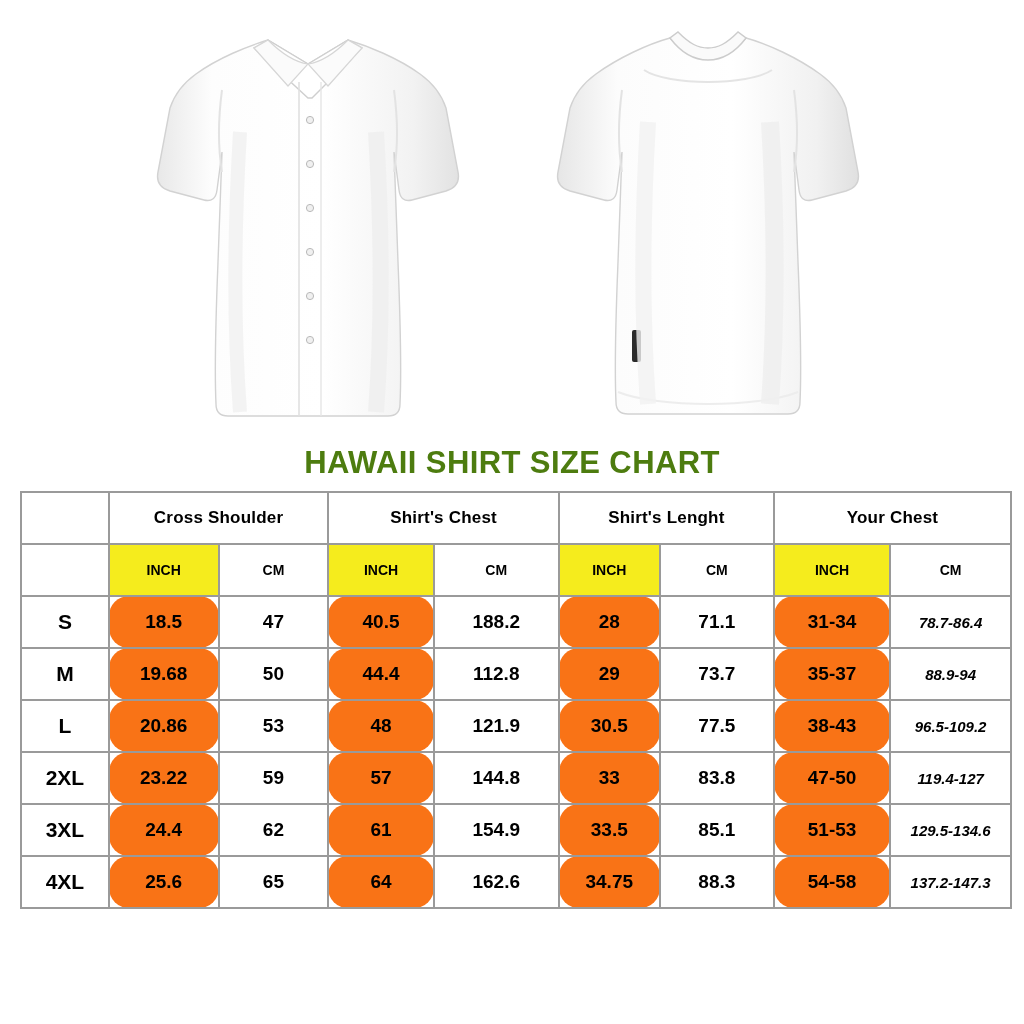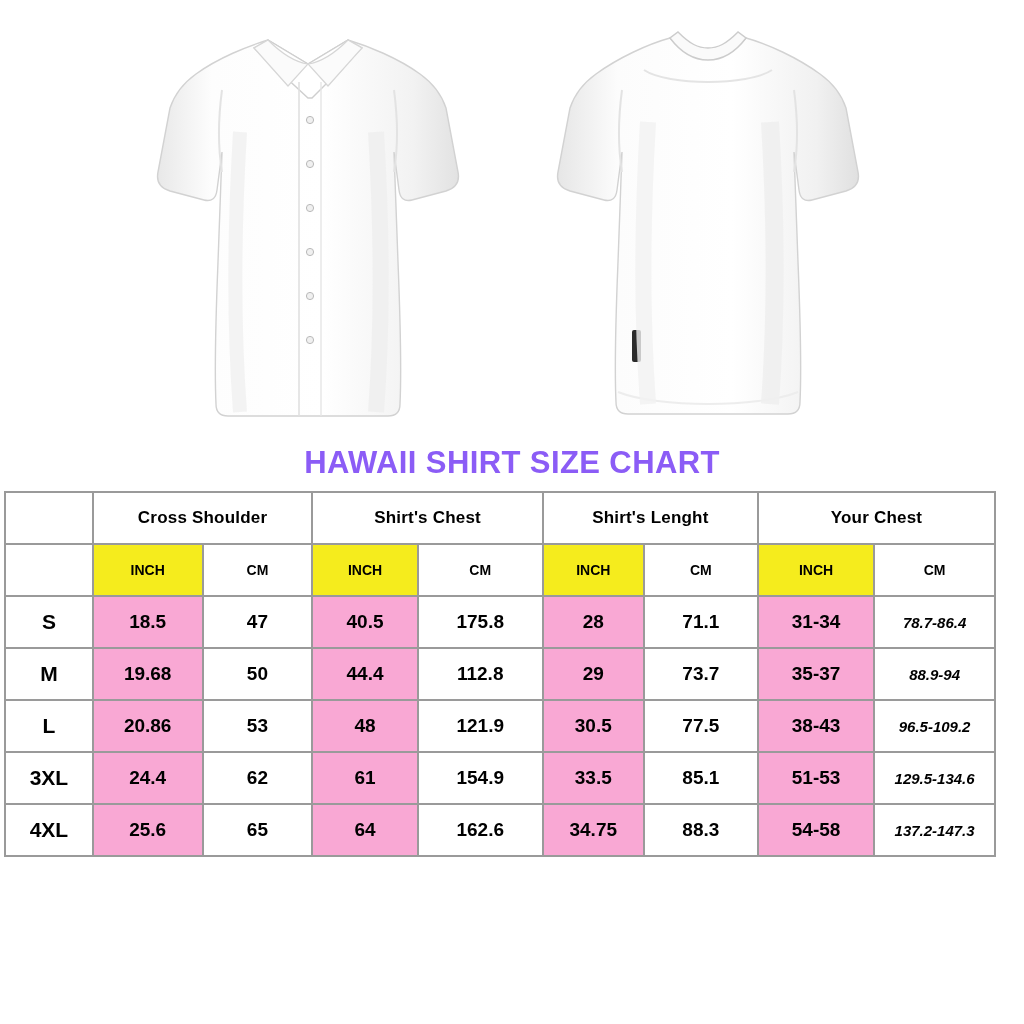--- a/index.html
+++ b/index.html
@@ -37,27 +37,27 @@
   .shirt-back { left: 548px; }
 
   .shirt svg { display: block; }
 
   .title {
     text-align: center;
     font-size: 31px;
     font-weight: bold;
     letter-spacing: 0.4px;
     margin: 0 0 10px 0;
-    color: #8b5cf6;
+    color: #4d7c0f;
     font-family: "Liberation Sans", sans-serif;
   }
 
   
   .table-wrap {
-    padding: 0 4px;
+    padding: 0 20px;
   }
   table.size-chart {
     border-collapse: collapse;
     width: 992px;
     table-layout: fixed;
     background: #fff;
   }
   table.size-chart td, table.size-chart th {
     border: 2px solid #9a9a9a;
     text-align: center;
@@ -81,21 +81,22 @@
     font-size: 21px;
     width: 80px;
   }
   .corner {
     background: #fff;
   }
   td.val {
     font-size: 19px;
   }
   td.val.inch {
-    background: #f9a8d4;
+    background: #f97316;
+    border-radius: 20px;
   }
   td.val.small {
     font-size: 15px;
     font-style: italic;
   }
   col.c-size { width: 80px; }
   col.c-in   { width: 100px; }
   col.c-cm   { width: 100px; }
   col.c-in2  { width: 96px; }
   col.c-cm2  { width: 114px; }
@@ -212,21 +213,21 @@
           <td class="unit inch">INCH</td>
           <td class="unit">CM</td>
         </tr>
       </thead>
       <tbody>
         <tr>
           <td class="sizecol">S</td>
           <td class="val inch">18.5</td>
           <td class="val">47</td>
           <td class="val inch">40.5</td>
-          <td class="val">175.8</td>
+          <td class="val">188.2</td>
           <td class="val inch">28</td>
           <td class="val">71.1</td>
           <td class="val inch">31-34</td>
           <td class="val small">78.7-86.4</td>
         </tr>
         <tr>
           <td class="sizecol">M</td>
           <td class="val inch">19.68</td>
           <td class="val">50</td>
           <td class="val inch">44.4</td>
@@ -241,20 +242,31 @@
           <td class="val inch">20.86</td>
           <td class="val">53</td>
           <td class="val inch">48</td>
           <td class="val">121.9</td>
           <td class="val inch">30.5</td>
           <td class="val">77.5</td>
           <td class="val inch">38-43</td>
           <td class="val small">96.5-109.2</td>
         </tr>
         <tr>
+          <td class="sizecol">2XL</td>
+          <td class="val inch">23.22</td>
+          <td class="val">59</td>
+          <td class="val inch">57</td>
+          <td class="val">144.8</td>
+          <td class="val inch">33</td>
+          <td class="val">83.8</td>
+          <td class="val inch">47-50</td>
+          <td class="val small">119.4-127</td>
+        </tr>
+        <tr>
           <td class="sizecol">3XL</td>
           <td class="val inch">24.4</td>
           <td class="val">62</td>
           <td class="val inch">61</td>
           <td class="val">154.9</td>
           <td class="val inch">33.5</td>
           <td class="val">85.1</td>
           <td class="val inch">51-53</td>
           <td class="val small">129.5-134.6</td>
         </tr>

